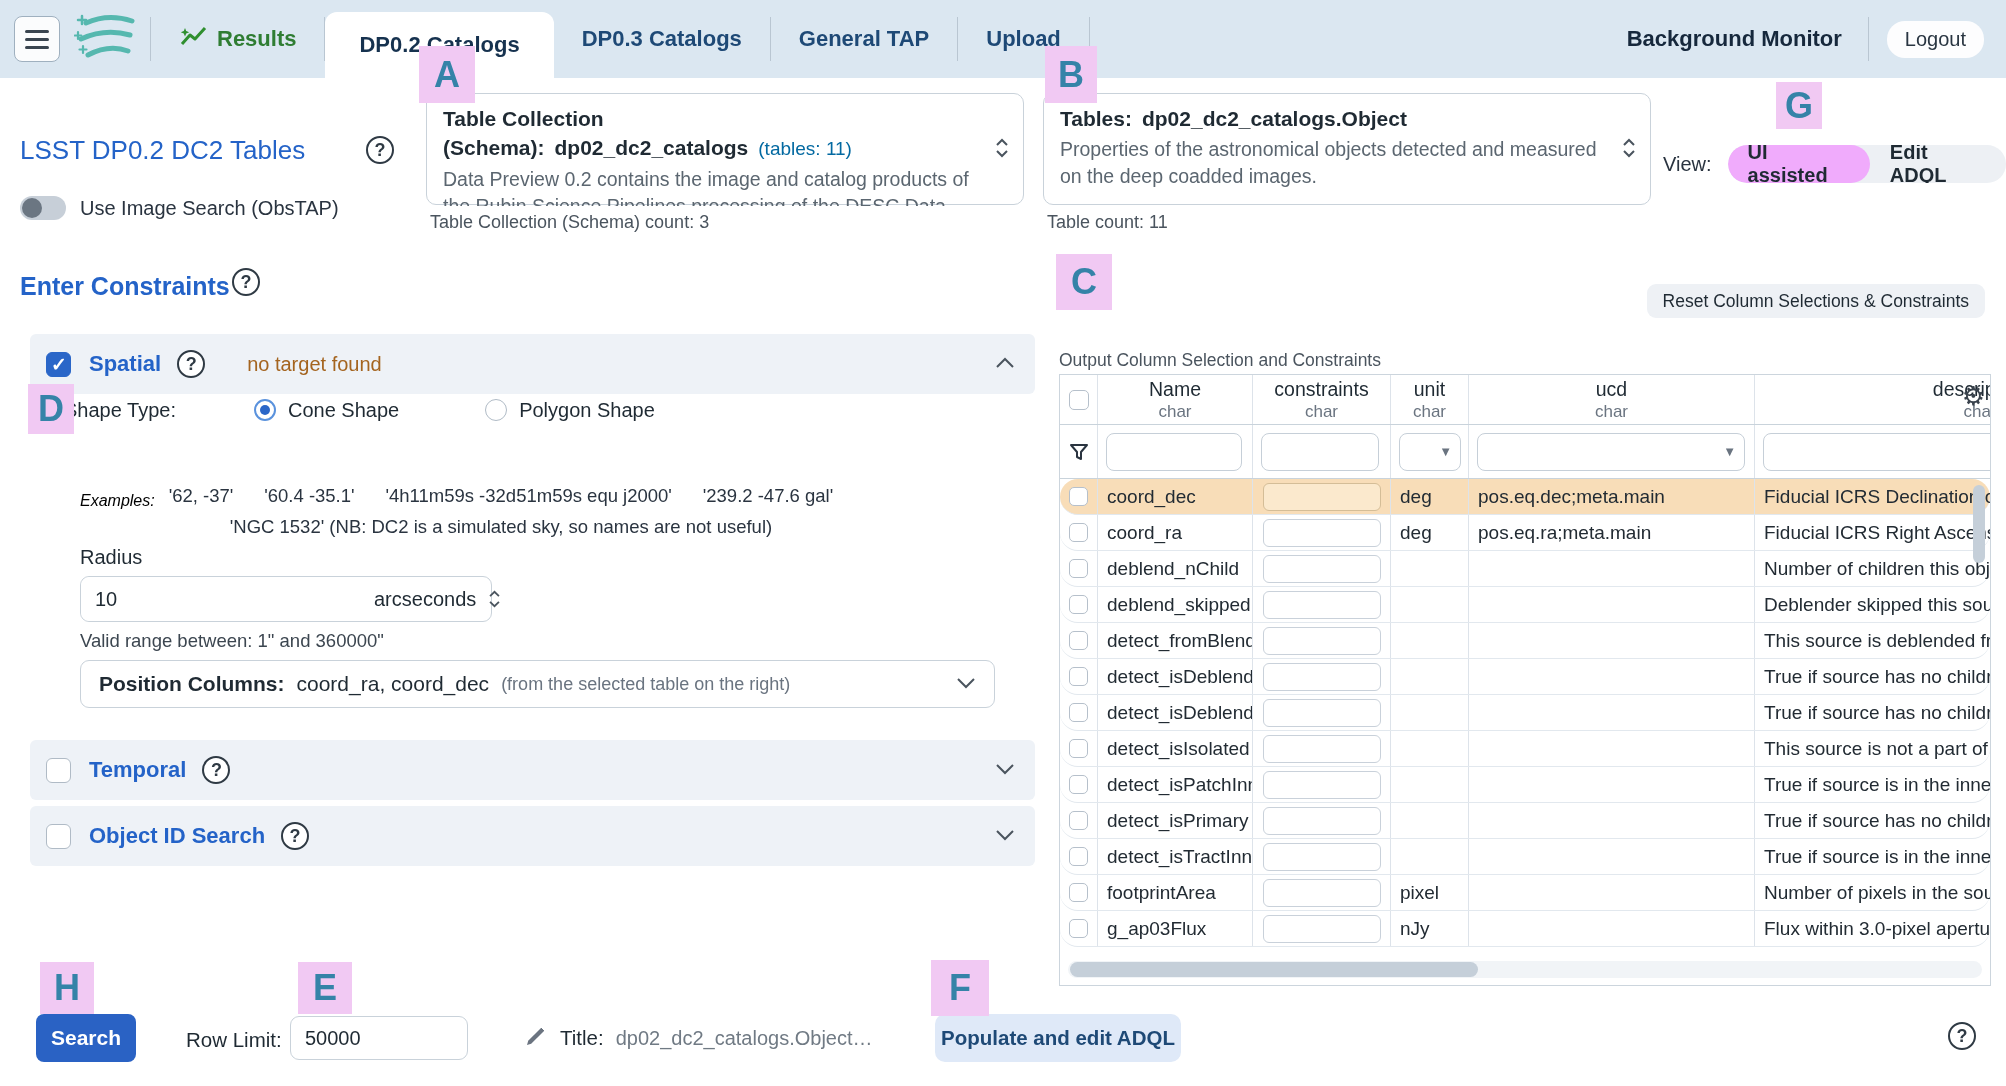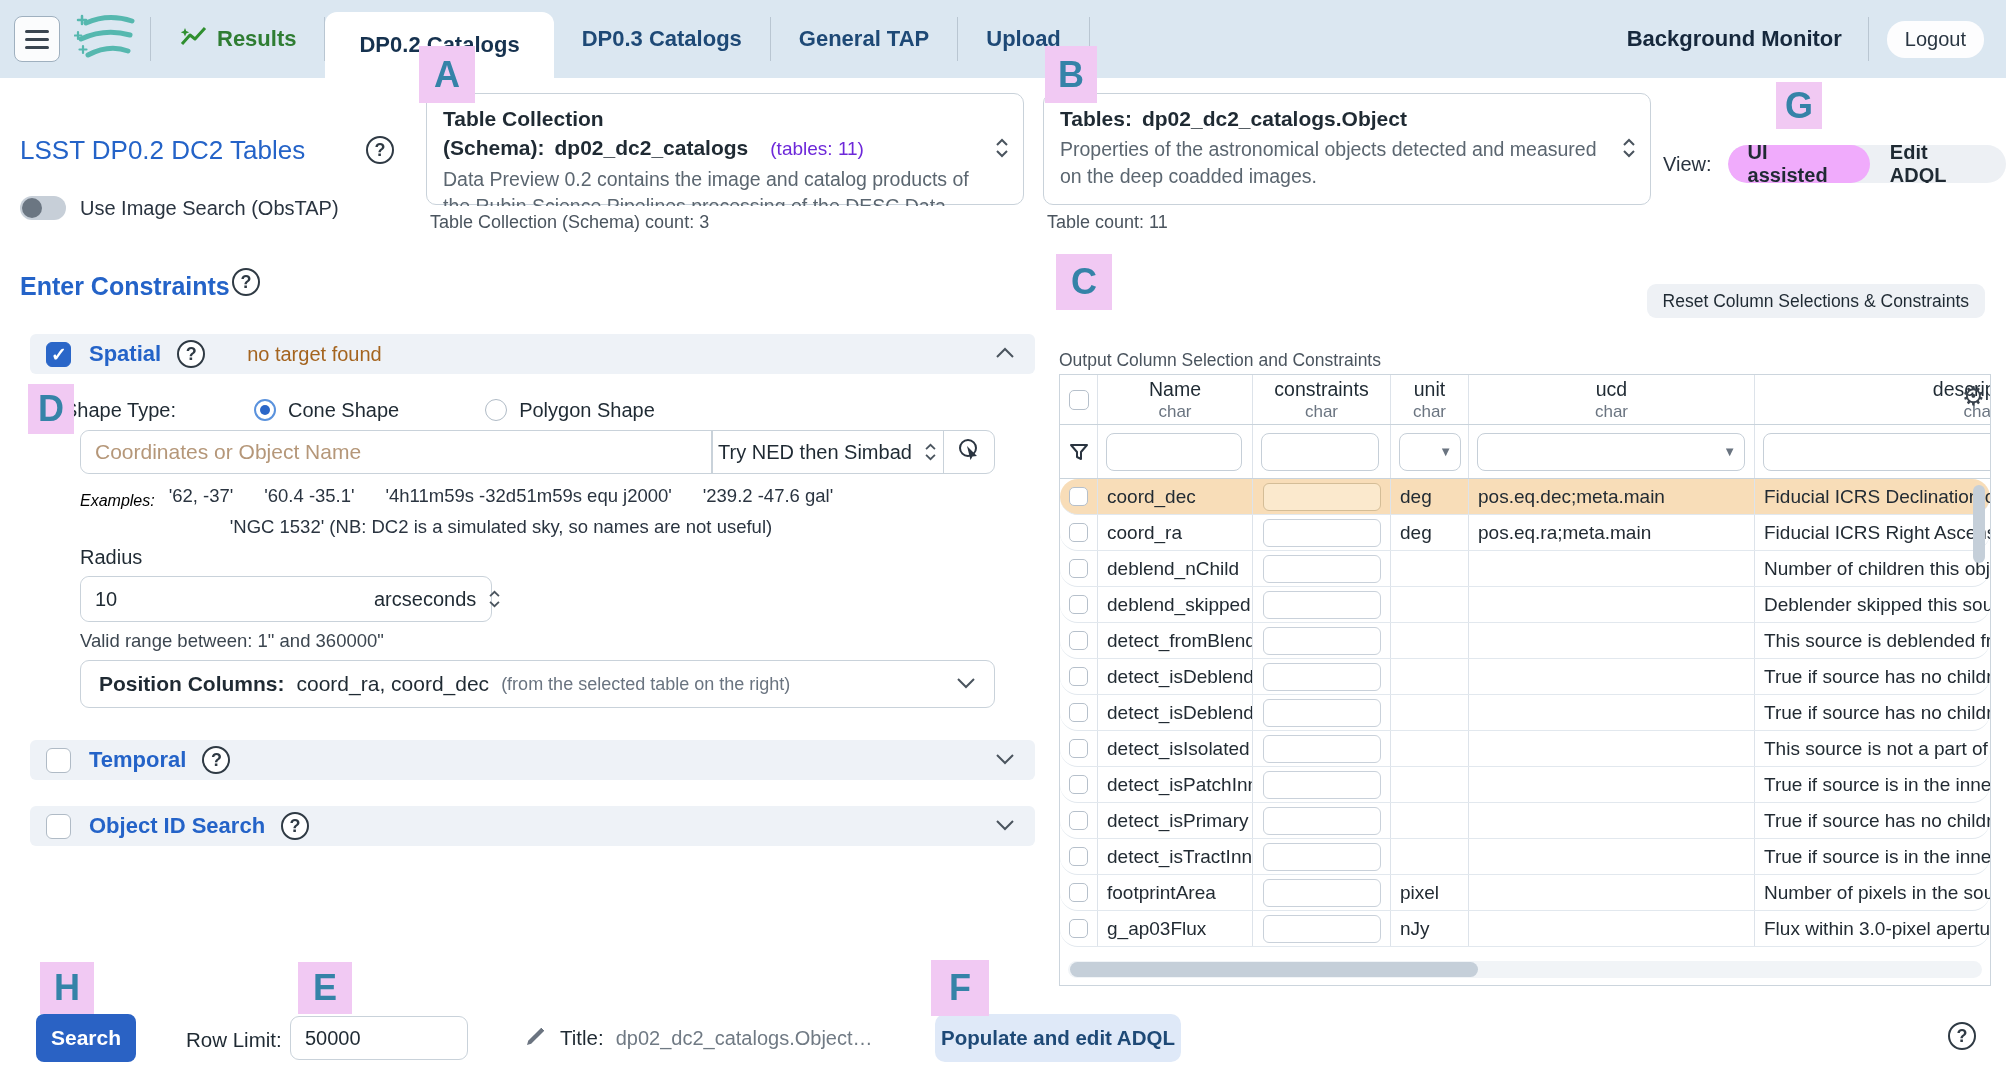--- a/index.html
+++ b/index.html
@@ -41,37 +41,37 @@
   .toggle-knob { position:absolute; left:2px; top:2px; width:20px; height:20px; background:#6b7682; border-radius:50%; }
   .toggle-label { font-size:20px; color:#2a3440; }
   .sel-box { position:absolute; top:93px; height:112px; border:1.5px solid #c9d2da;
     border-radius:10px; background:#fff; padding:10px 44px 8px 16px; cursor:pointer; }
   .sel-box .spinner { position:absolute; right:14px; top:44px; }
   .boxA { left:426px; width:598px; }
   .boxB { left:1043px; width:608px; }
   .sel-line1 { font-size:21px; color:#1f2a33; line-height:29px; }
   .sel-label { font-weight:600; }
   .sel-value { font-weight:600; margin-left:10px; }
-  .sel-note { color:#6d28d9; font-size:19px; margin-left:22px; font-weight:400; }
+  .sel-note { color:#0369a1; font-size:19px; margin-left:10px; font-weight:400; }
   .sel-desc { margin-top:3px; font-size:19.5px; color:#5b6670; line-height:27px;
     overflow:hidden; }
   .boxA .sel-desc { height:40px; }
   .boxB .sel-desc { height:56px; }
   .count-note { position:absolute; top:212px; font-size:18px; color:#4a545e; }
   .countA { left:430px; } .countB { left:1047px; }
   .view-row { position:absolute; left:1663px; top:145px; display:flex; align-items:center; gap:16px; }
   .view-label { font-size:20px; color:#2a3440; }
   .segmented { display:flex; background:#edf0f4; border-radius:19px; overflow:hidden; height:38px; }
   .seg { padding:0 20px; display:flex; align-items:center; font-size:20px; font-weight:700;
     color:#1f2a33; cursor:pointer; }
   .seg.selected { background:#f0abfc; border-radius:19px; }
   
   .enter-heading { position:absolute; left:20px; top:272px; font-size:25px; font-weight:700; color:#2463c8; }
   .help-enter { position:absolute; left:232px; top:268px; }
-  .section-bar { position:absolute; left:30px; width:1005px; height:40px; background:#eef2f7;
+  .section-bar { position:absolute; left:30px; width:1005px; height:60px; background:#eef2f7;
     border-radius:6px; display:flex; align-items:center; }
   .bar-spatial { top:334px; } .bar-temporal { top:740px; } .bar-objectid { top:806px; }
   .checkbox { width:25px; height:25px; border-radius:6px; border:1.5px solid #b0bbc6;
     background:#fff; margin-left:16px; flex:none; cursor:pointer; }
   .checkbox.checked { background:#2a66c8; border-color:#2a66c8; position:relative; }
   .checkbox.checked::after { content:"✓"; position:absolute; left:4px; top:0px;
     color:#fff; font-size:19px; font-weight:700; }
   .bar-title { font-size:22px; font-weight:600; color:#2463c8; margin:0 16px 0 18px; }
   .bar-status { font-size:20px; color:#a4641f; margin-left:42px; }
   .bar-chev { margin-left:auto; margin-right:20px; }
@@ -303,44 +303,20 @@
     <div class="radio-opt" style="margin-left:78px;">
       <div class="radio selected"></div>
       <div class="opt-label">Cone Shape</div>
     </div>
     <div class="radio-opt" style="margin-left:86px;">
       <div class="radio"></div>
       <div class="opt-label">Polygon Shape</div>
     </div>
   </div>
 
-  <div class="coord-ctl">
-    <input class="coord-input" placeholder="Coordinates or Object Name" style="">
-    <div class="ctl-divider"></div>
-    <div class="resolver">
-      <span>Try NED then Simbad</span>
-      <span class="spinner">
-        <svg class="chev" width="13" height="8" viewBox="0 0 14 9">
-            <path d="M2 7 L7 2 L12 7" stroke="#4a545e" stroke-width="2" fill="none"></path>
-          </svg>
-        <svg class="chev" width="13" height="8" viewBox="0 0 14 9">
-            <path d="M2 2 L7 7 L12 2" stroke="#4a545e" stroke-width="2" fill="none"></path>
-          </svg>
-      </span>
-    </div>
-    <div class="ctl-divider"></div>
-    <div class="locate-btn">
-      <span>
-        <svg width="26" height="26" viewBox="0 0 26 26" fill="none">
-          <circle cx="12" cy="11" r="8" stroke="#2a3440" stroke-width="2"></circle>
-          <path d="M12 11 L22 21 L17.5 21.5 L15.5 25 Z" fill="#2a3440" transform="translate(-1,-2)"></path>
-        </svg>
-      </span>
-    </div>
-  </div>
 
   <div class="examples">
     <div class="examples-label">Examples:</div>
     <div class="example-lines">
       <div class="ex1">'62, -37'      '60.4 -35.1'      '4h11m59s -32d51m59s equ j2000'      '239.2 -47.6 gal'</div>
       <div class="ex2">'NGC 1532' (NB: DC2 is a simulated sky, so names are not useful)</div>
     </div>
   </div>
 
   <div class="radius-label">Radius</div>

